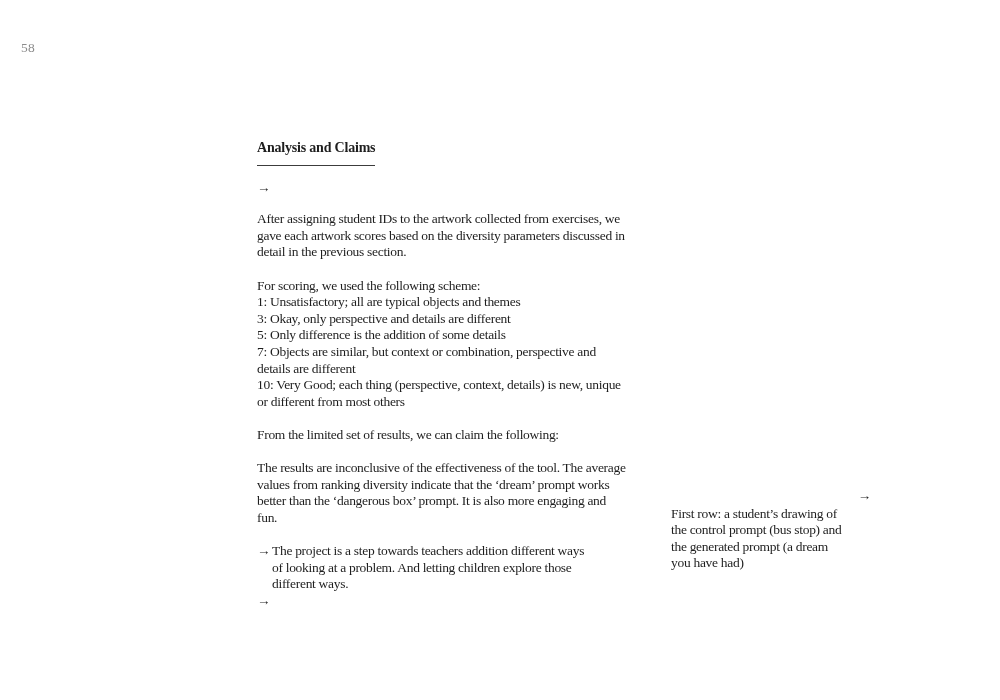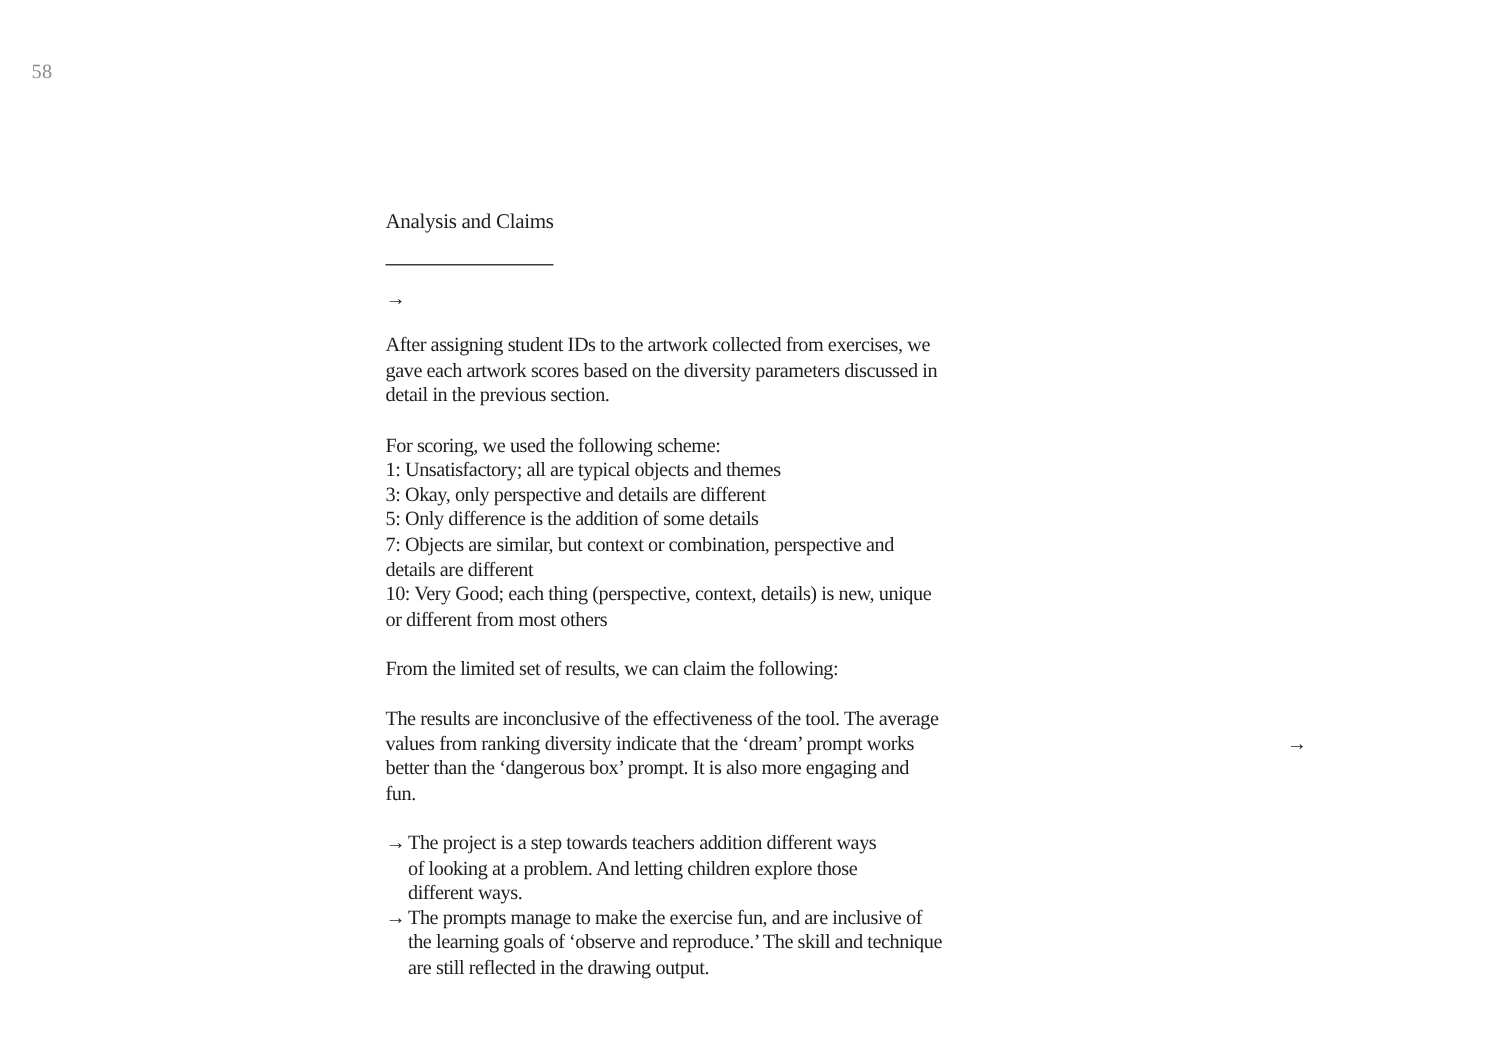--- a/index.html
+++ b/index.html
@@ -18,23 +18,23 @@
   }
 
   .left-col {
     position: absolute; left: 257px; top: 140px; width: 460px;
     font-size: 13.5px; line-height: 16.6px; letter-spacing: -0.3px;
   }
 
   .heading-wrap { margin-bottom: 14px; }
   .section-heading {
     display: inline-block;
-    font-weight: 400; font-size: 14px;
+    font-weight: 700; font-size: 14px;
     border-bottom: 1.5px solid #3c3c3c;
-    padding-bottom: 18px;
+    padding-bottom: 8px;
     letter-spacing: -0.2px;
   }
 
   .appendix-row { display: flex; margin-bottom: 15px; align-items: flex-start; }
   .arrow { flex: none; width: 15px; color: #1e1e1e; }
   .appendix-link {
     border-bottom: 1px solid #4a4a4a;
     padding-bottom: 2px;
   }
 
@@ -92,24 +92,25 @@
 
     <div class="claim">
       <span class="arrow">→</span>
       <span class="claim-text">The project is a step towards teachers addition different ways
 of looking at a problem. And letting children explore those
 different ways.</span>
     </div>
 
     <div class="claim">
       <span class="arrow">→</span>
-      <span class="claim-text">The prompts manage to make the exercise fun, and are inclusive of
-the learning goals of ‘observe and reproduce.’ The skill and technique
-are still reflected in the drawing output.</span>
     </div>
 
   </div>
 
   <div class="caption-col">
     <div class="caption-arrow">→</div>
+    <p>First row: a student’s drawing of
+the control prompt (bus stop) and
+the generated prompt (a dream
+you have had)</p>
   </div>
 
 </div>
 
 </body></html>

